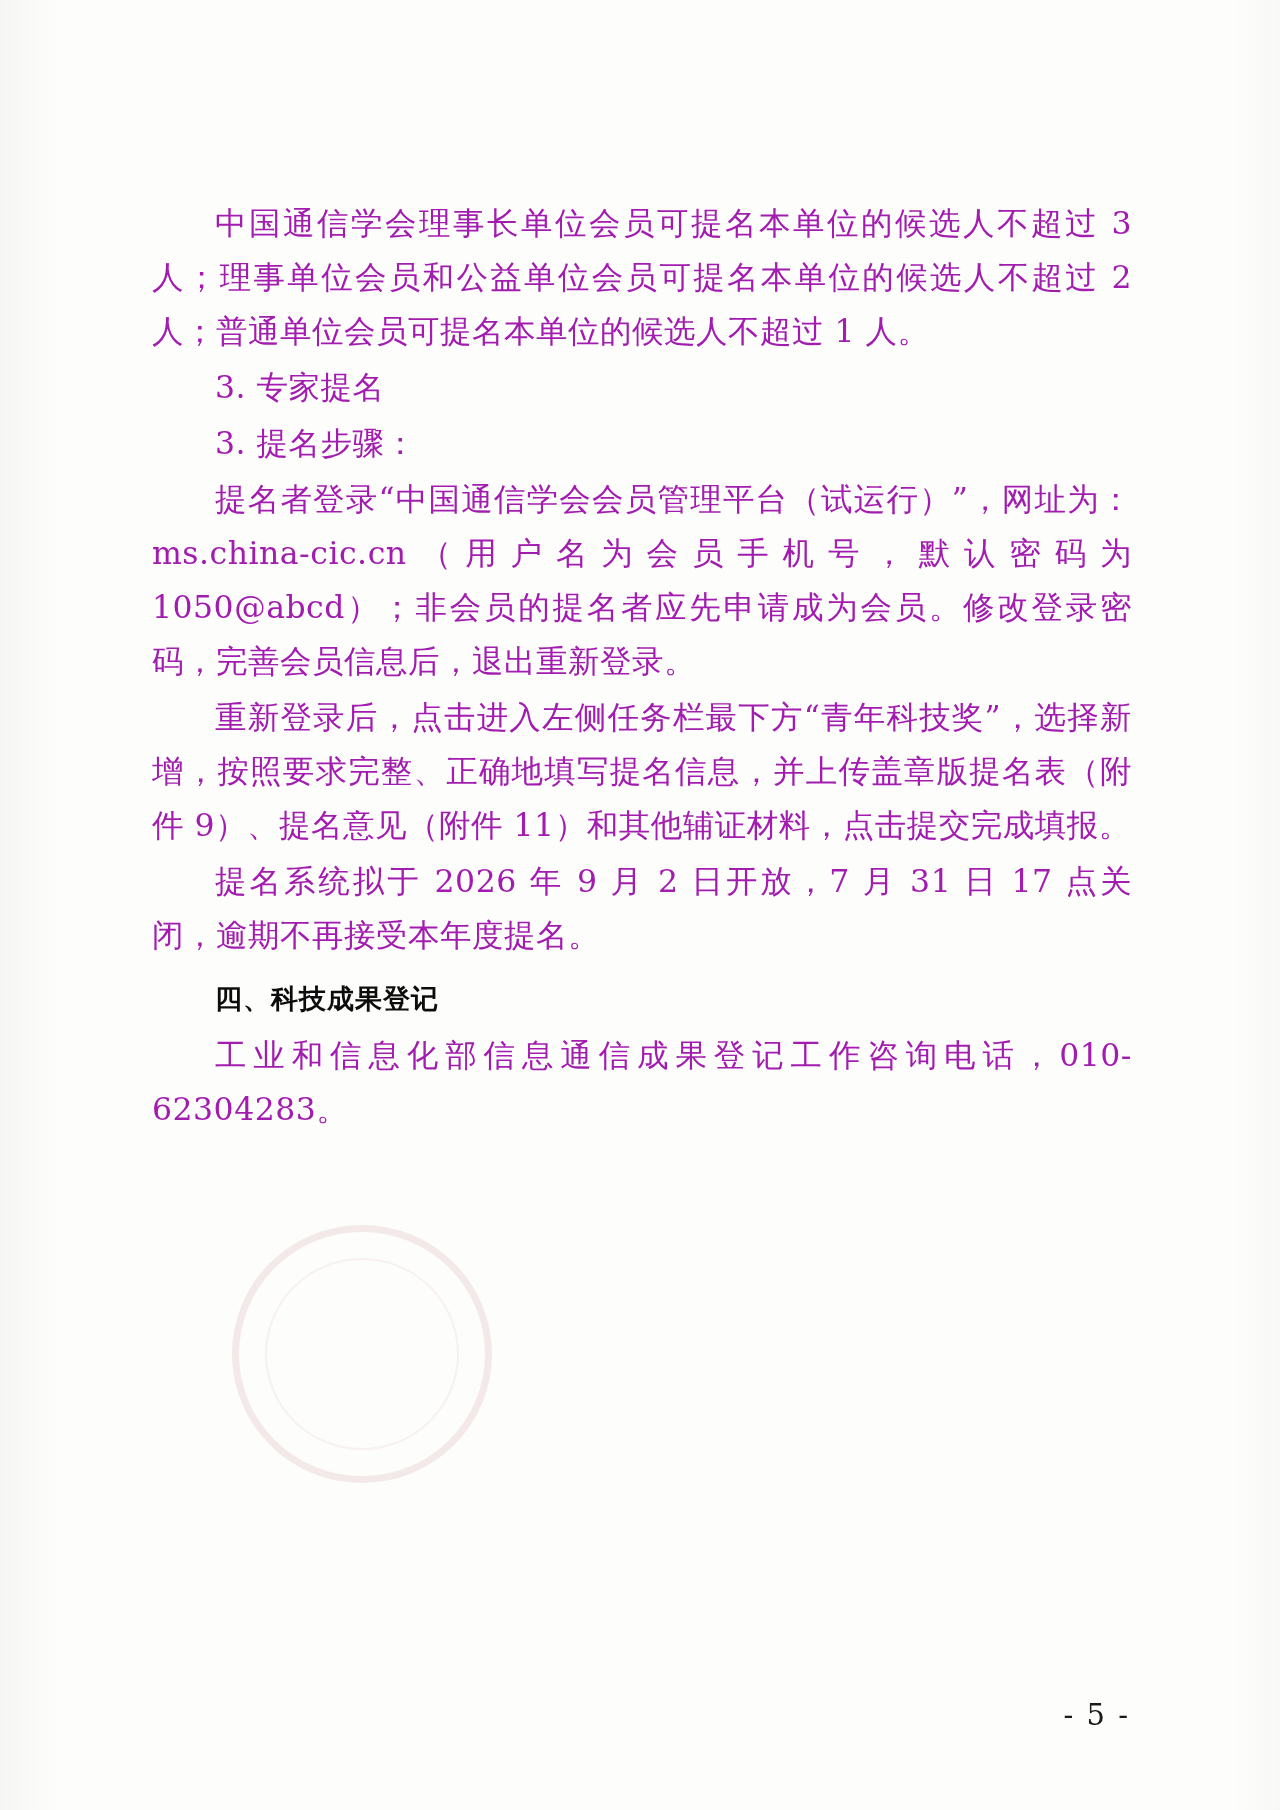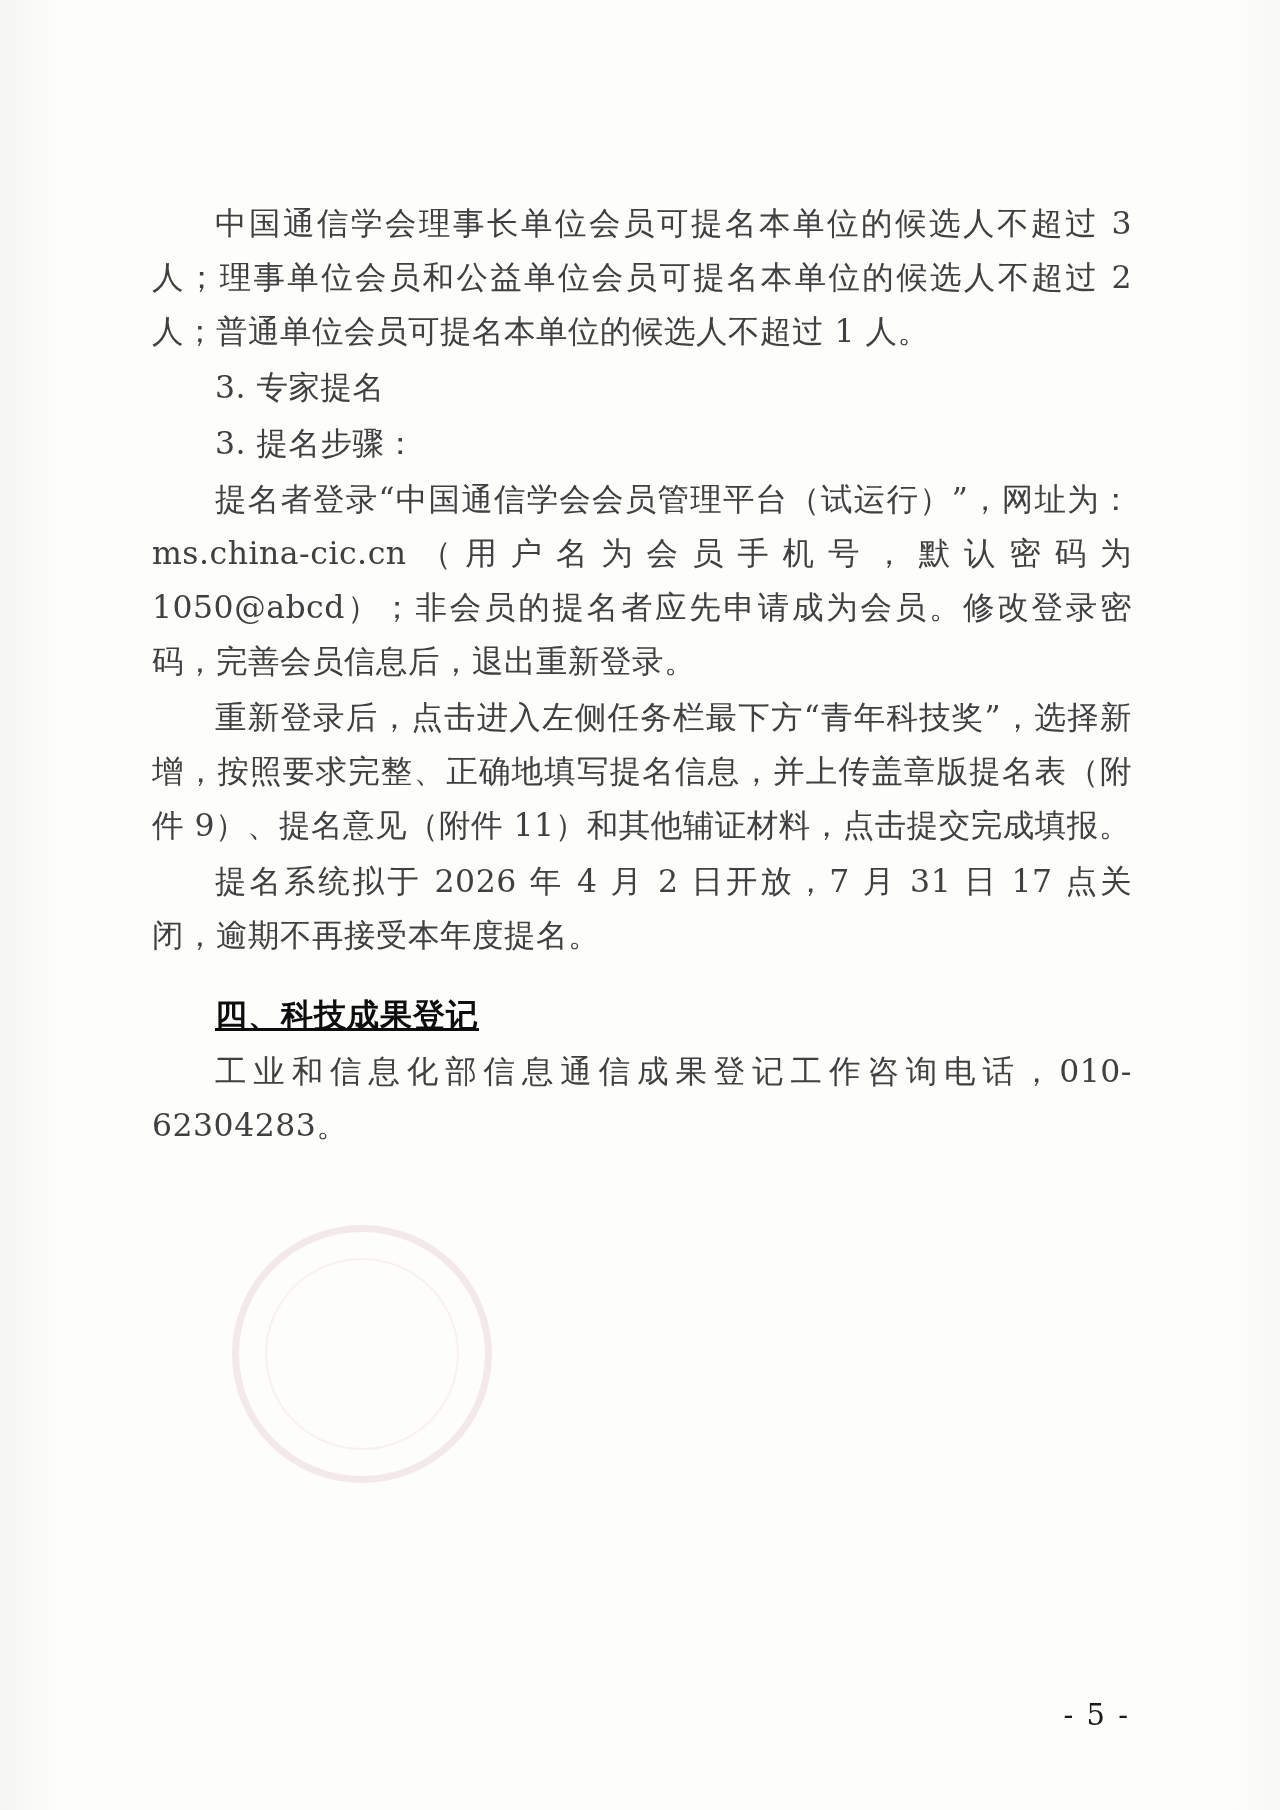--- a/index.html
+++ b/index.html
@@ -40,37 +40,36 @@
     width: 980px;
   }
 
   p.para {
     margin: 0 0 2px 0;
     font-size: 31.5px;
     line-height: 54px;
     letter-spacing: 0.5px;
     text-align: justify;
     text-justify: inter-ideograph;
-    color: #404040;
+    color: #a21caf;
     font-family: "DejaVu Serif", "Liberation Serif", serif;
   }
 
   p.indent {
     text-indent: 63px;
   }
 
   p.heading {
-    margin: 26px 0 2px 0;
-    font-size: 32px;
+    margin: 10px 0 2px 0;
+    font-size: 27px;
     line-height: 54px;
     font-weight: bold;
     text-indent: 63px;
     letter-spacing: 1px;
     color: #0d0d0d;
-    text-decoration: underline;
   }
 
   .page-number {
     position: absolute;
     right: 150px;
     bottom: 78px;
     font-size: 29px;
     letter-spacing: 2px;
     color: #1a1a1a;
     font-family: "DejaVu Serif", "Liberation Serif", serif;
@@ -113,21 +112,21 @@
 
     <p class="para indent">3. 专家提名</p>
 
 
     <p class="para indent">3. 提名步骤：</p>
 
     <p class="para indent">提名者登录“中国通信学会会员管理平台（试运行）”，网址为：ms.china-cic.cn（用户名为会员手机号，默认密码为 1050@abcd）；非会员的提名者应先申请成为会员。修改登录密码，完善会员信息后，退出重新登录。</p>
 
     <p class="para indent">重新登录后，点击进入左侧任务栏最下方“青年科技奖”，选择新增，按照要求完整、正确地填写提名信息，并上传盖章版提名表（附件 9）、提名意见（附件 11）和其他辅证材料，点击提交完成填报。</p>
 
-    <p class="para indent">提名系统拟于 2026 年 4 月 2 日开放，7 月 31 日 17 点关闭，逾期不再接受本年度提名。</p>
+    <p class="para indent">提名系统拟于 2026 年 9 月 2 日开放，7 月 31 日 17 点关闭，逾期不再接受本年度提名。</p>
 
     <p class="heading">四、科技成果登记</p>
 
     <p class="para indent">工业和信息化部信息通信成果登记工作咨询电话，010-62304283。</p>
 
 
   </div>
 
   <div class="page-number">- 5 -</div>
 

